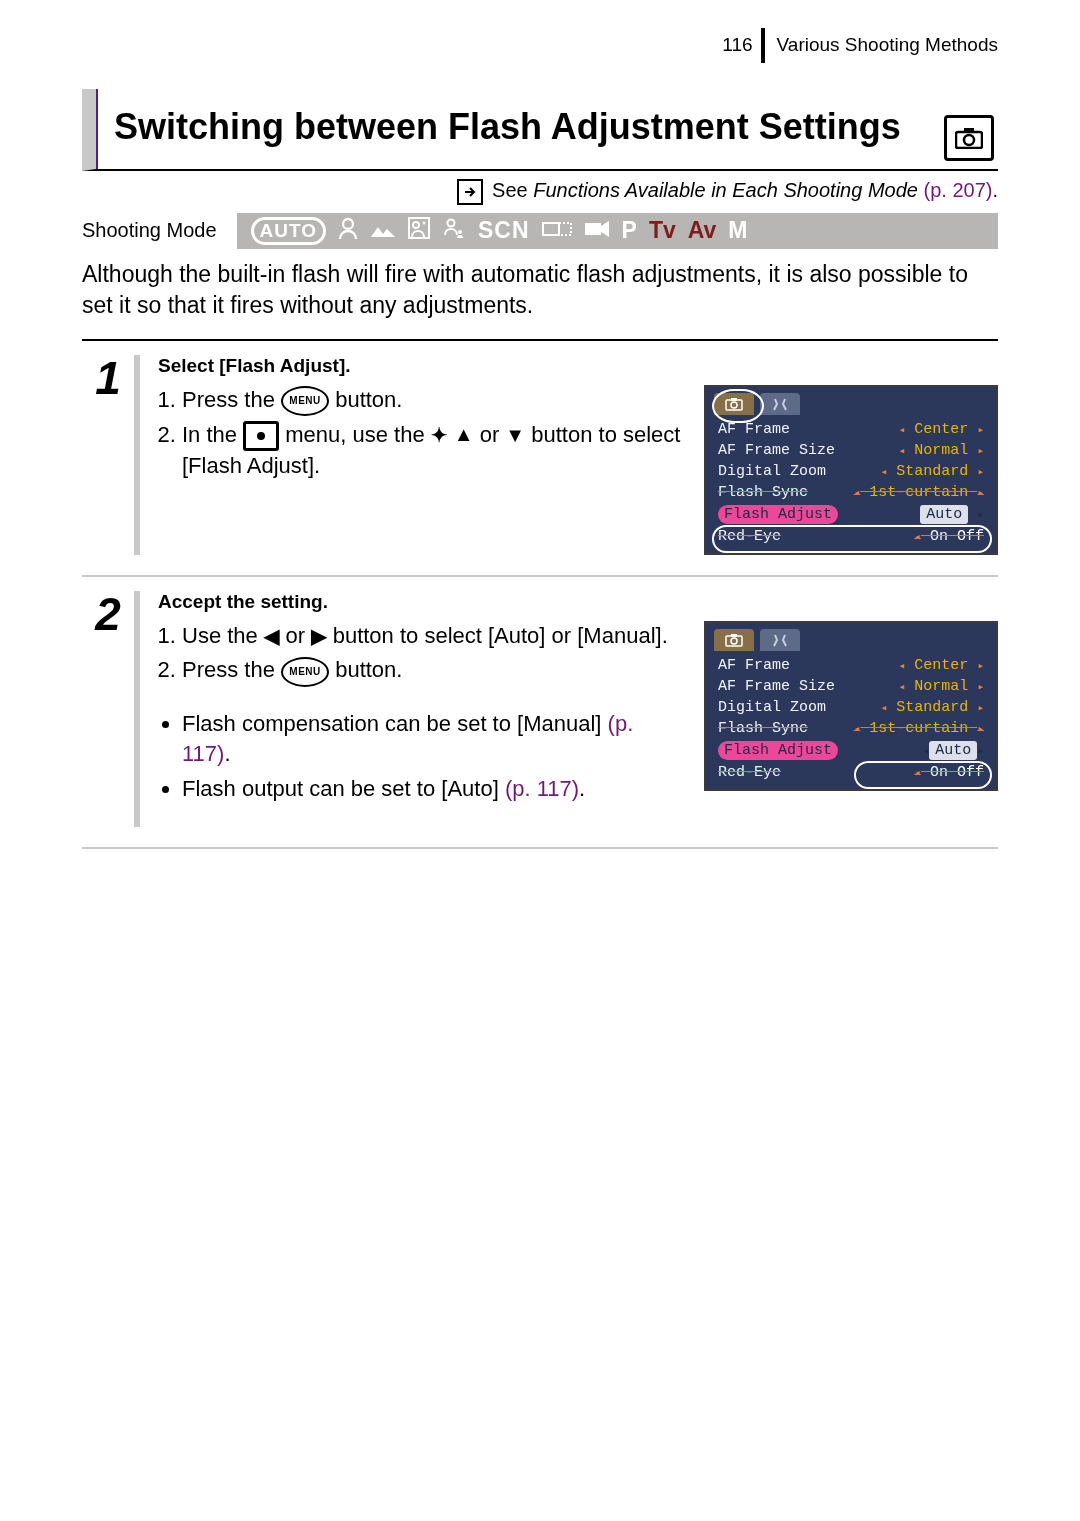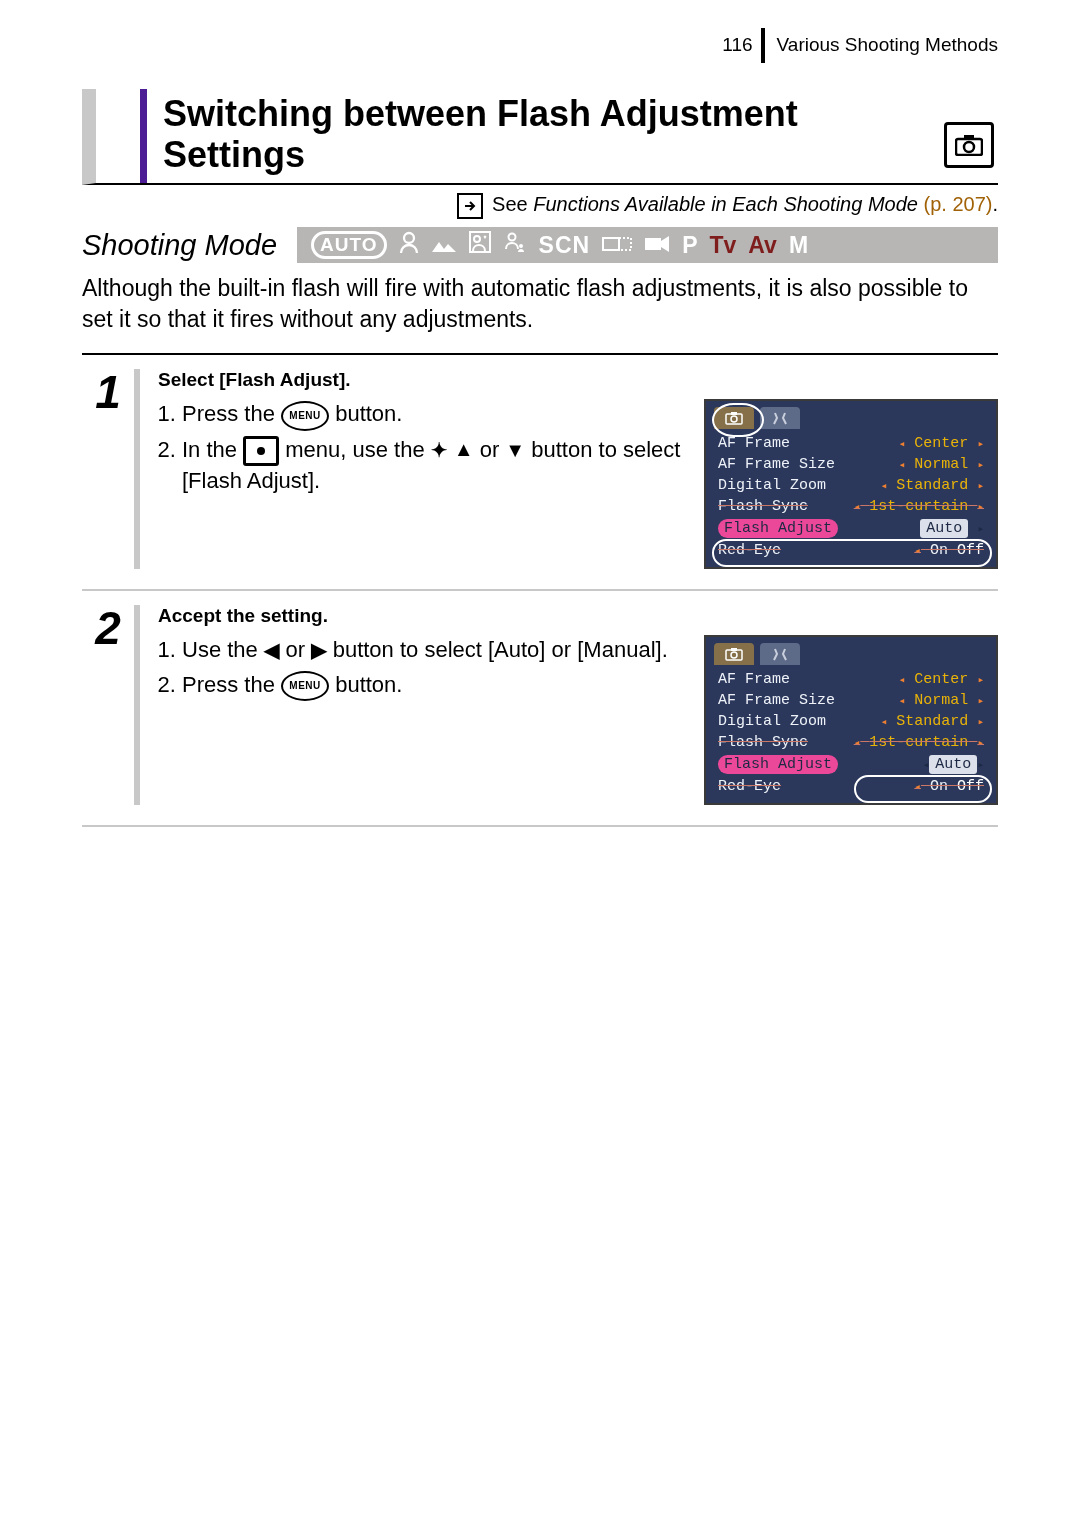--- a/index.html
+++ b/index.html
@@ -27,25 +27,24 @@
     margin-right: 12px;
     line-height: 1.4;
     padding-top:4px; padding-bottom:4px;
   }
   .section-block {
     border-left: 14px solid #c8c8c8;
     border-bottom: 2px solid #000;
     margin-bottom: 6px;
   }
   .section-inner {
-    border-left: 7px solid #4c1d95;
+    border-left: 2px solid #4c1d95;
     padding: 4px 0 8px 16px;
     display:flex;
     align-items: center;
-    margin-left: 44px;
   }
   .section-title {
     font-size: 36px;
     font-weight: 800;
     line-height: 1.15;
     flex:1;
   }
   .cam-icon-box {
     width: 44px; height: 40px;
     border:3px solid #000;
@@ -58,26 +57,26 @@
     text-align: right;
     font-size: 20px;
     margin: 8px 0 8px 0;
   }
   .see-arrow-box {
     display:inline-flex; width:22px;height:22px;
     border:2px solid #000; align-items:center;justify-content:center;
     vertical-align:middle; margin-right:4px;
   }
   .italic { font-style: italic; }
-  .link { color: #a16207; }
+  .link { color: #701a75; }
   .mode-row {
     display:flex; align-items:center; gap:20px;
     margin-bottom: 10px;
   }
-  .mode-label { font-size:29px;font-style:italic; }
+  .mode-label { font-size:20px; }
   .mode-strip {
     flex:1;
     background:#b7b6b5;
     padding:4px 8px 4px 14px;
     display:flex; align-items:center; gap:12px;
     color:#fff; font-weight:bold; font-size:23px;
   }
   .mode-auto{
     border:3px solid #fff; border-radius:14px; padding:0 6px;
     font-size:19px; letter-spacing:1px;
@@ -345,20 +344,28 @@
               <span> or </span>
               <span class="arrow">▶</span>
               <span> button to select [Auto] or [Manual].</span>
             </li>
             <li>
               <span>Press the </span>
               <span class="inline-icon menu-pill">MENU</span>
               <span> button.</span>
             </li>
           </ol>
+          <ul class="bullet">
+            <li>
+              <span>Flash compensation can be set to [Manual] </span><span class="link">(p. 117)</span><span>.</span>
+            </li>
+            <li>
+              <span>Flash output can be set to [Auto] </span><span class="link">(p. 117)</span><span>.</span>
+            </li>
+          </ul>
         </div>
         <div class="lcd" style="position:relative;">
           <div class="lcd-tabs">
             <div class="lcd-tab active">
               <svg width="18" height="14" viewBox="0 0 18 14">
                   <rect x="1" y="3" width="16" height="10" rx="1" fill="none" stroke="#fff" stroke-width="1.5"></rect>
                   <rect x="6" y="1" width="6" height="3" fill="#fff"></rect>
                   <circle cx="9" cy="8" r="3" fill="none" stroke="#fff" stroke-width="1.5"></circle>
                 </svg>
             </div>

